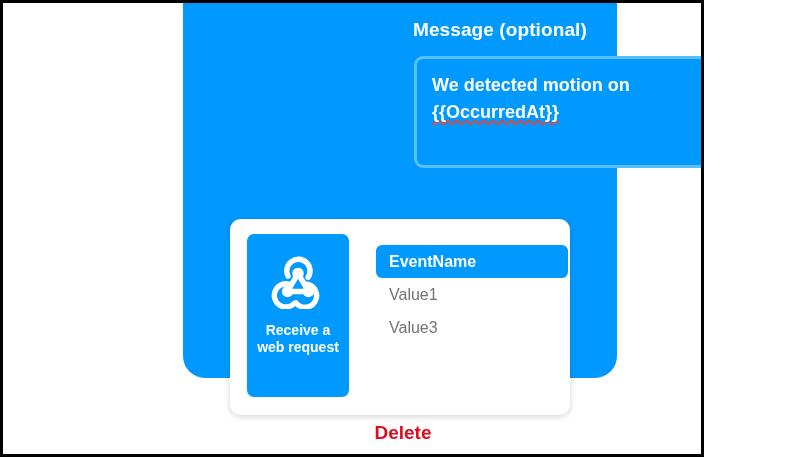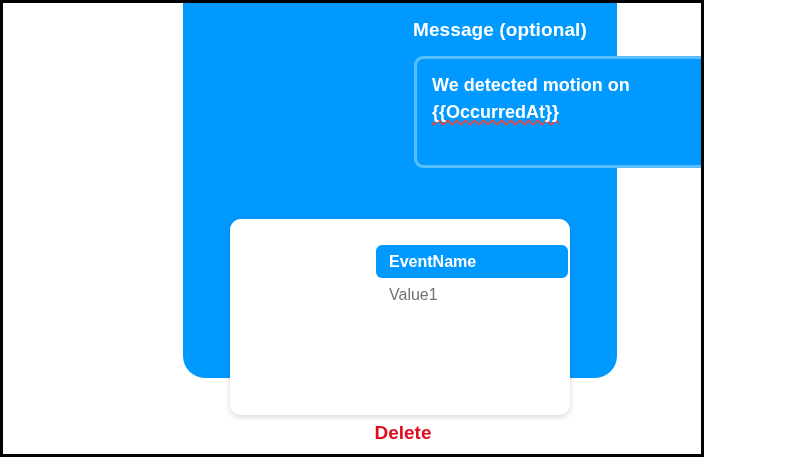--- a/index.html
+++ b/index.html
@@ -183,22 +183,45 @@
     <div class="field-label">Message (optional)</div>
 
     <div class="message-box">
       <p class="message-text"><span>We detected motion on </span><span class="spell-error">{{OccurredAt}}</span></p>
     </div>
 
   </div>
 
   <div class="ingredient-card">
 
+    <div class="service-tile">
+      <svg class="service-icon" viewBox="0 0 64 61" aria-hidden="true">
+        <g fill="none" stroke="#ffffff" stroke-width="6.2" stroke-linecap="round">
+
+          <path d="M20.5 23.2 A13.4 13.4 0 1 1 43.6 24.6"></path>
+
+          <path d="M22.2 32.6 A13.4 13.4 0 1 0 28.0 54.4"></path>
+
+          <path d="M29.6 54.0 A13.4 13.4 0 1 0 42.4 32.4"></path>
+
+          <path d="M32.0 20.0 L20.0 40.8" stroke-width="6.2"></path>
+          <path d="M32.0 20.0 L44.0 40.8" stroke-width="6.2"></path>
+          <path d="M20.0 40.8 L44.0 40.8" stroke-width="6.2"></path>
+        </g>
+        <g fill="#ffffff">
+          <circle cx="32.0" cy="20.0" r="6.6"></circle>
+          <circle cx="20.0" cy="40.8" r="6.6"></circle>
+          <circle cx="44.0" cy="40.8" r="6.6"></circle>
+        </g>
+      </svg>
+      <div class="service-name">Receive a web request</div>
+    </div>
 
     <ul class="ingredient-list">
       <li class="ingredient-item selected">EventName</li>
       <li class="ingredient-item">Value1</li>
+      <li class="ingredient-item">Value3</li>
     </ul>
   </div>
 
   <a class="delete-link">Delete</a>
 
 </div>
 
 </body></html>

